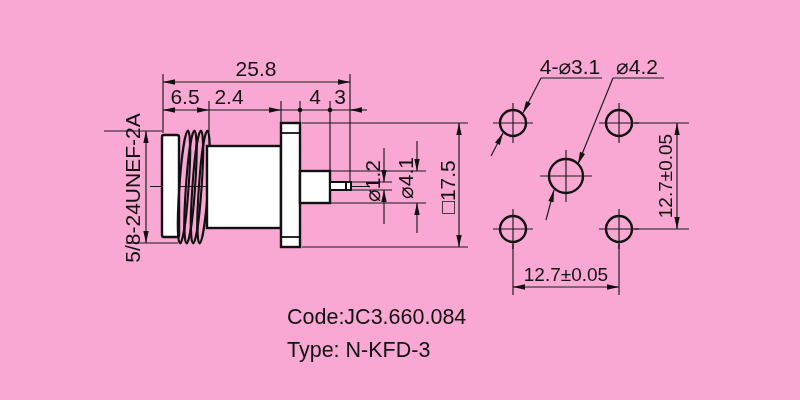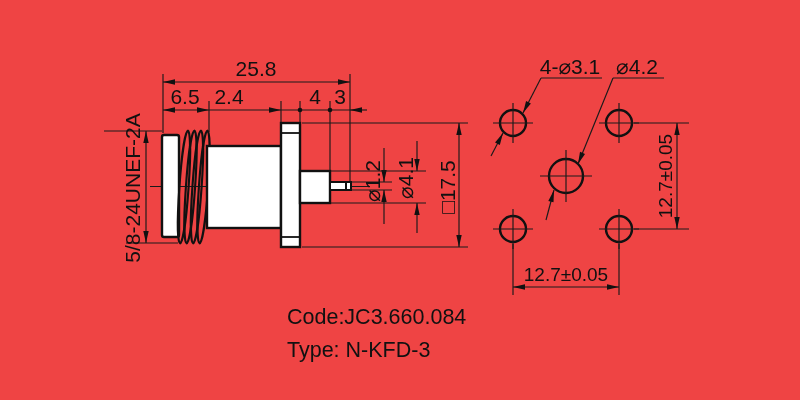--- a/index.html
+++ b/index.html
@@ -1,16 +1,16 @@
 <!DOCTYPE html>
 <html><head>
 <meta charset="utf-8">
 <style>
   html,body{margin:0;padding:0;background:#ffffff;}
-  .stage{width:800px;height:400px;position:relative;background:#ef4444;overflow:hidden;}
+  .stage{width:800px;height:400px;position:relative;background:#f9a8d4;overflow:hidden;}
   svg text{font-family:"Liberation Sans","DejaVu Sans",sans-serif;fill:#111;}
   .of{stroke:#111;stroke-width:2.4;fill:#fff;}
   .m{stroke:#111;stroke-width:1.8;fill:none;}
   .t{stroke:#1a1a1a;stroke-width:1.15;fill:none;}
   .dot{fill:#111;stroke:none;}
   .dt{font-size:21px;}
   .dt2{font-size:19px;}
   .ft{font-size:21.5px;}
 </style>
 </head>

